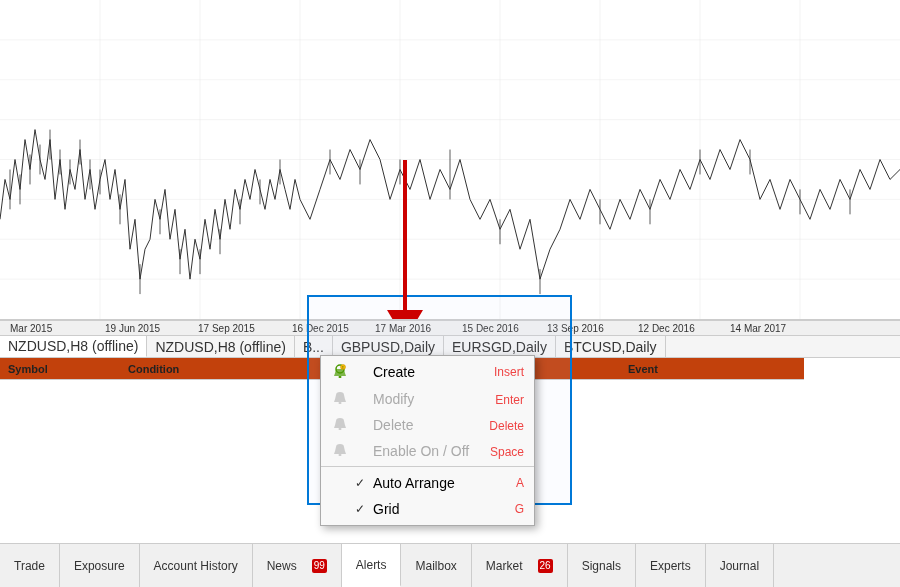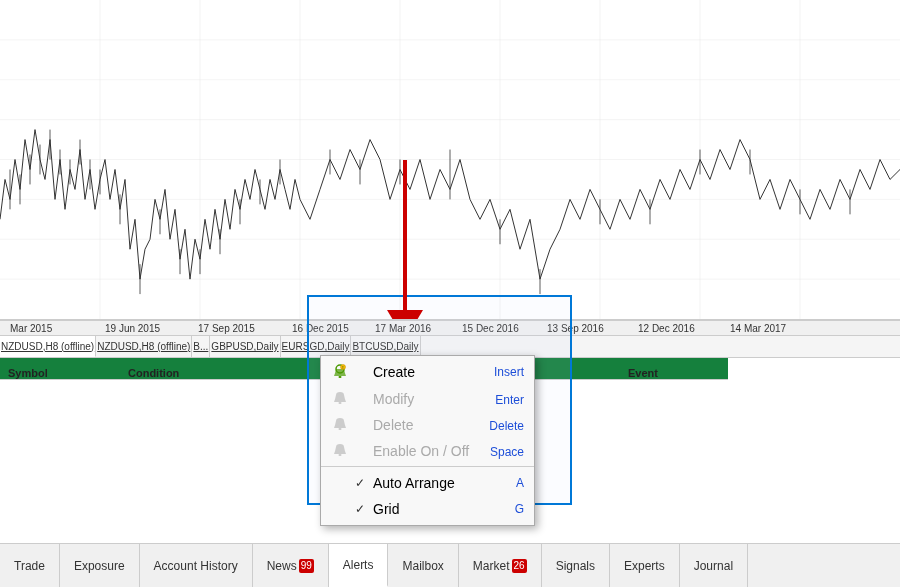--- a/index.html
+++ b/index.html
@@ -53,44 +53,43 @@
       width: 900px;
       height: 22px;
       background: #f5f5f5;
       display: flex;
       align-items: stretch;
       border-bottom: 1px solid #ccc;
       overflow: hidden;
     }
 
     .symbol-tab {
-      padding: 0 1px;
+      padding: 0 8px;
       border-right: 1px solid #ccc;
       display: flex;
       align-items: center;
-      font-size: 10px;
+      font-size: 14px;
       color: #333;
       white-space: nowrap;
       cursor: pointer;
       background: #f5f5f5;
-      text-decoration: underline;
     }
 
     .symbol-tab:first-child {
       background: #ffffff;
       border-bottom: 1px solid #ffffff;
     }
 
     
     #alerts-header {
-      width: 728px;
+      width: 804px;
       height: 22px;
-      background: #15803d;
-      display: flex;
-      align-items: flex-end;
+      background: #c2410c;
+      display: flex;
+      align-items: center;
       border-bottom: 1px solid #ccc;
     }
 
     .alerts-col {
       padding: 0 8px;
       font-size: 11px;
       font-weight: bold;
       color: #222;
     }
 
@@ -144,21 +143,21 @@
       flex-shrink: 0;
     }
 
     .menu-item-label {
       flex: 1;
       font-size: 14px;
     }
 
     .menu-item-shortcut {
       font-size: 12px;
-      color: #1d4ed8;
+      color: #ef4444;
       margin-left: 0;
     }
 
     .menu-check {
       width: 14px;
       margin-right: 4px;
       font-size: 12px;
       color: #333;
     }
 
@@ -203,21 +202,21 @@
       display: inline-flex;
       align-items: center;
       justify-content: center;
       background: #cc0000;
       color: #fff;
       border-radius: 2px;
       font-size: 10px;
       min-width: 14px;
       height: 14px;
       padding: 0 2px;
-      margin-left: 2px;
+      margin-left: 15px;
     }
   </style>
 </head>
 <body>
 
 <div id="chart-area">
   <svg id="chart-svg" viewBox="0 0 900 320" preserveAspectRatio="none">
 
     <rect width="900" height="320" fill="#ffffff"></rect>
 

